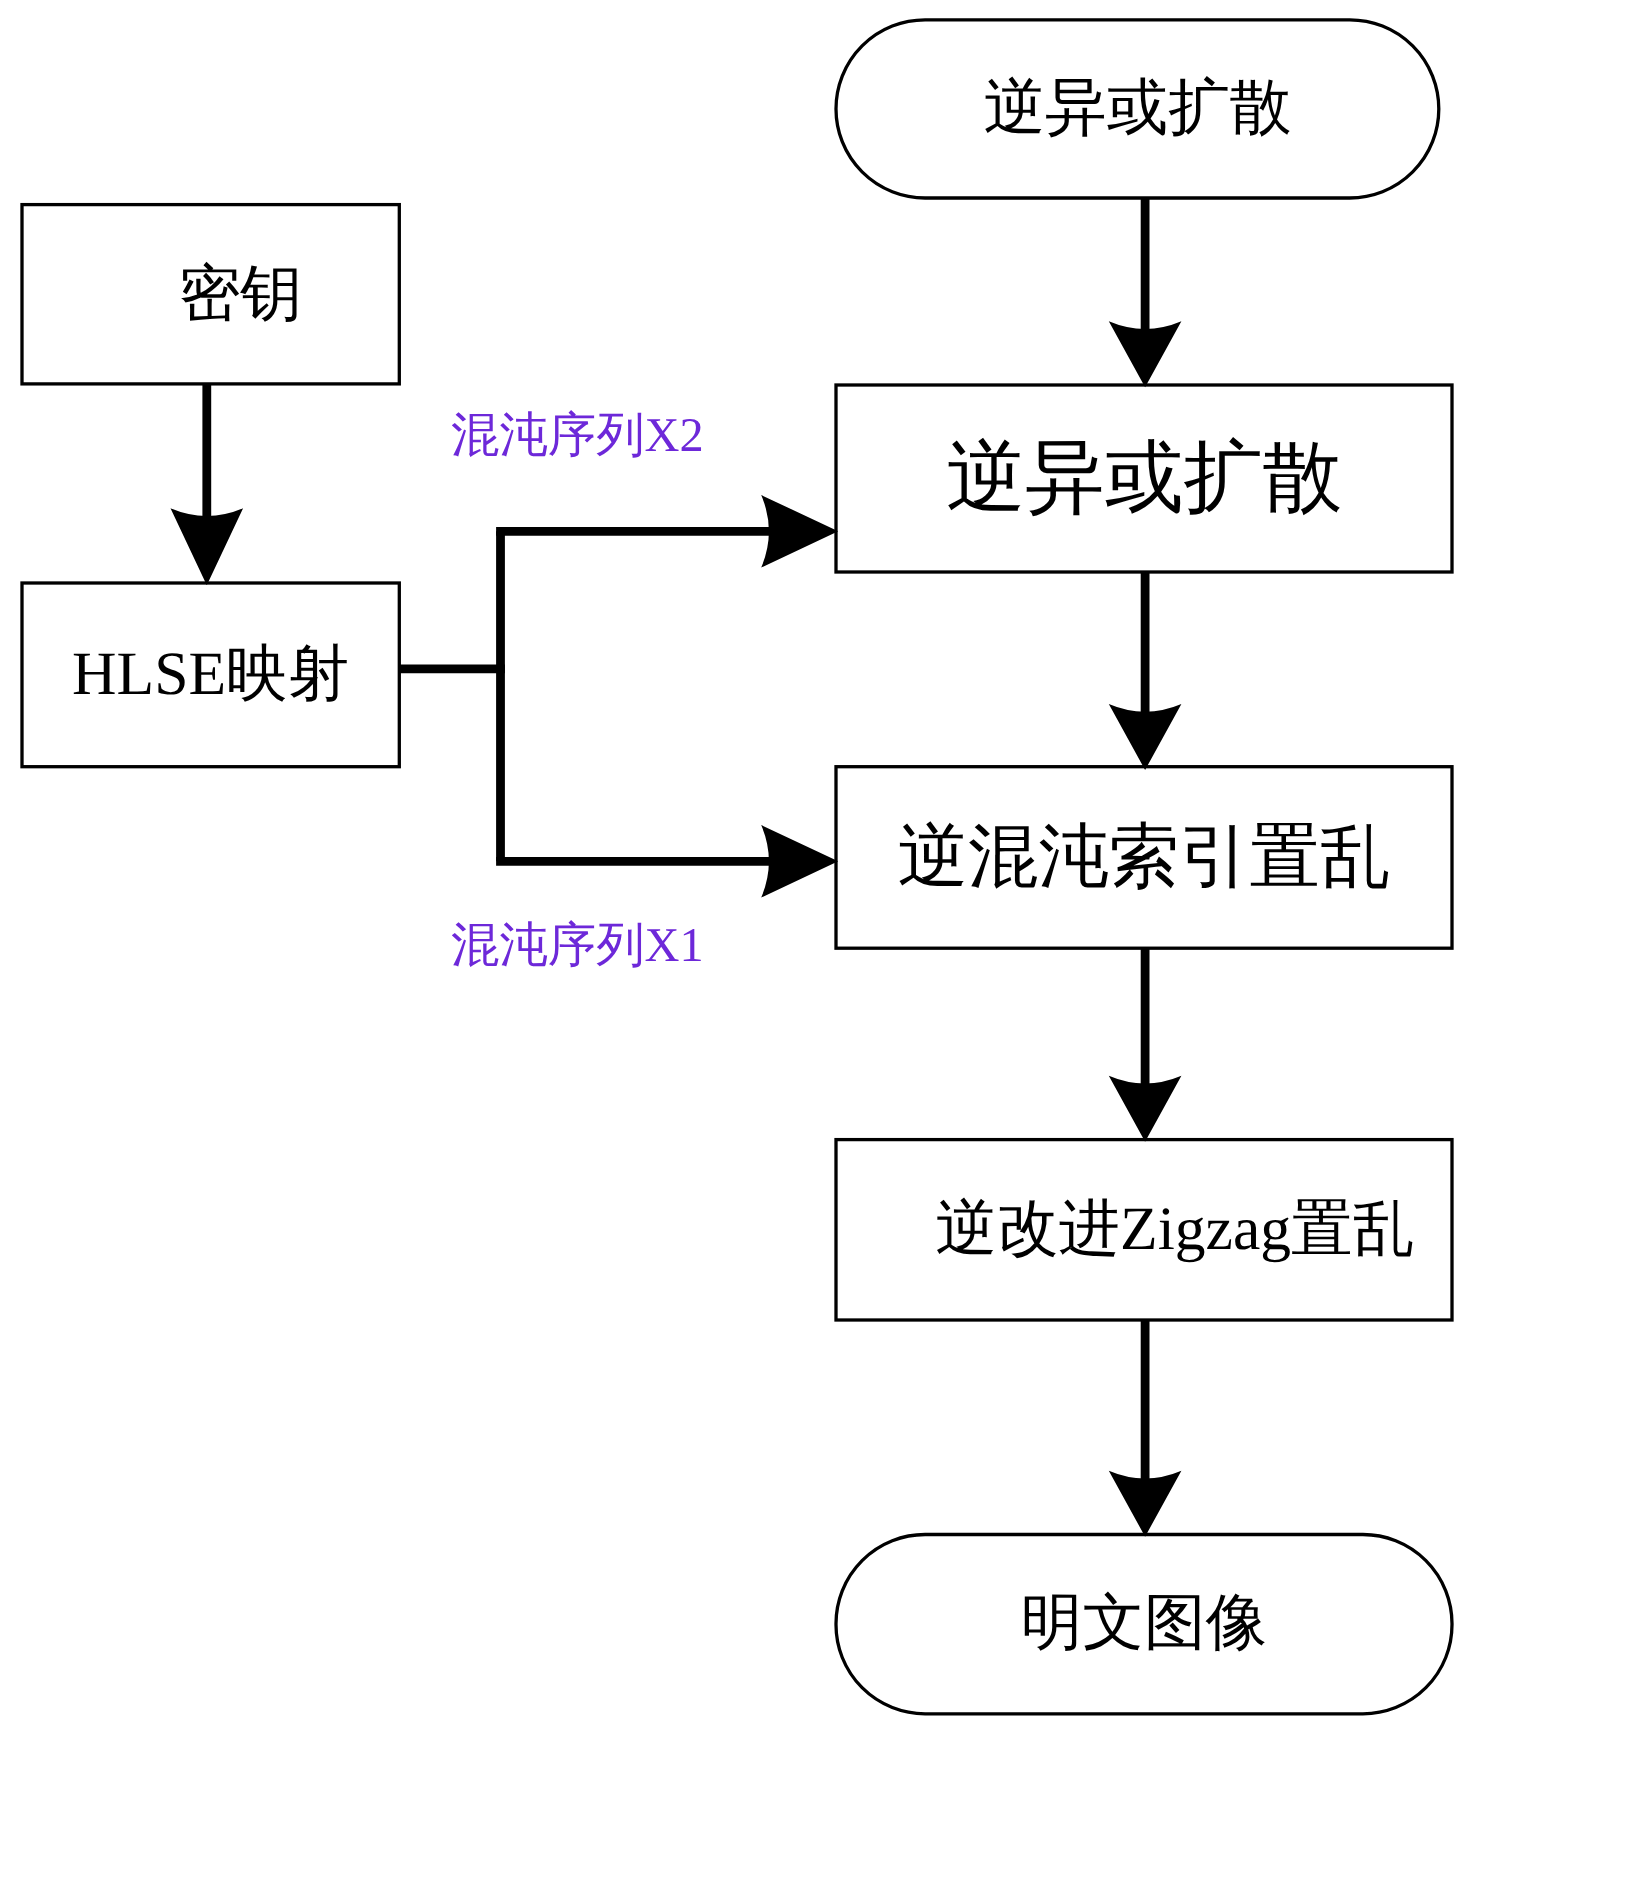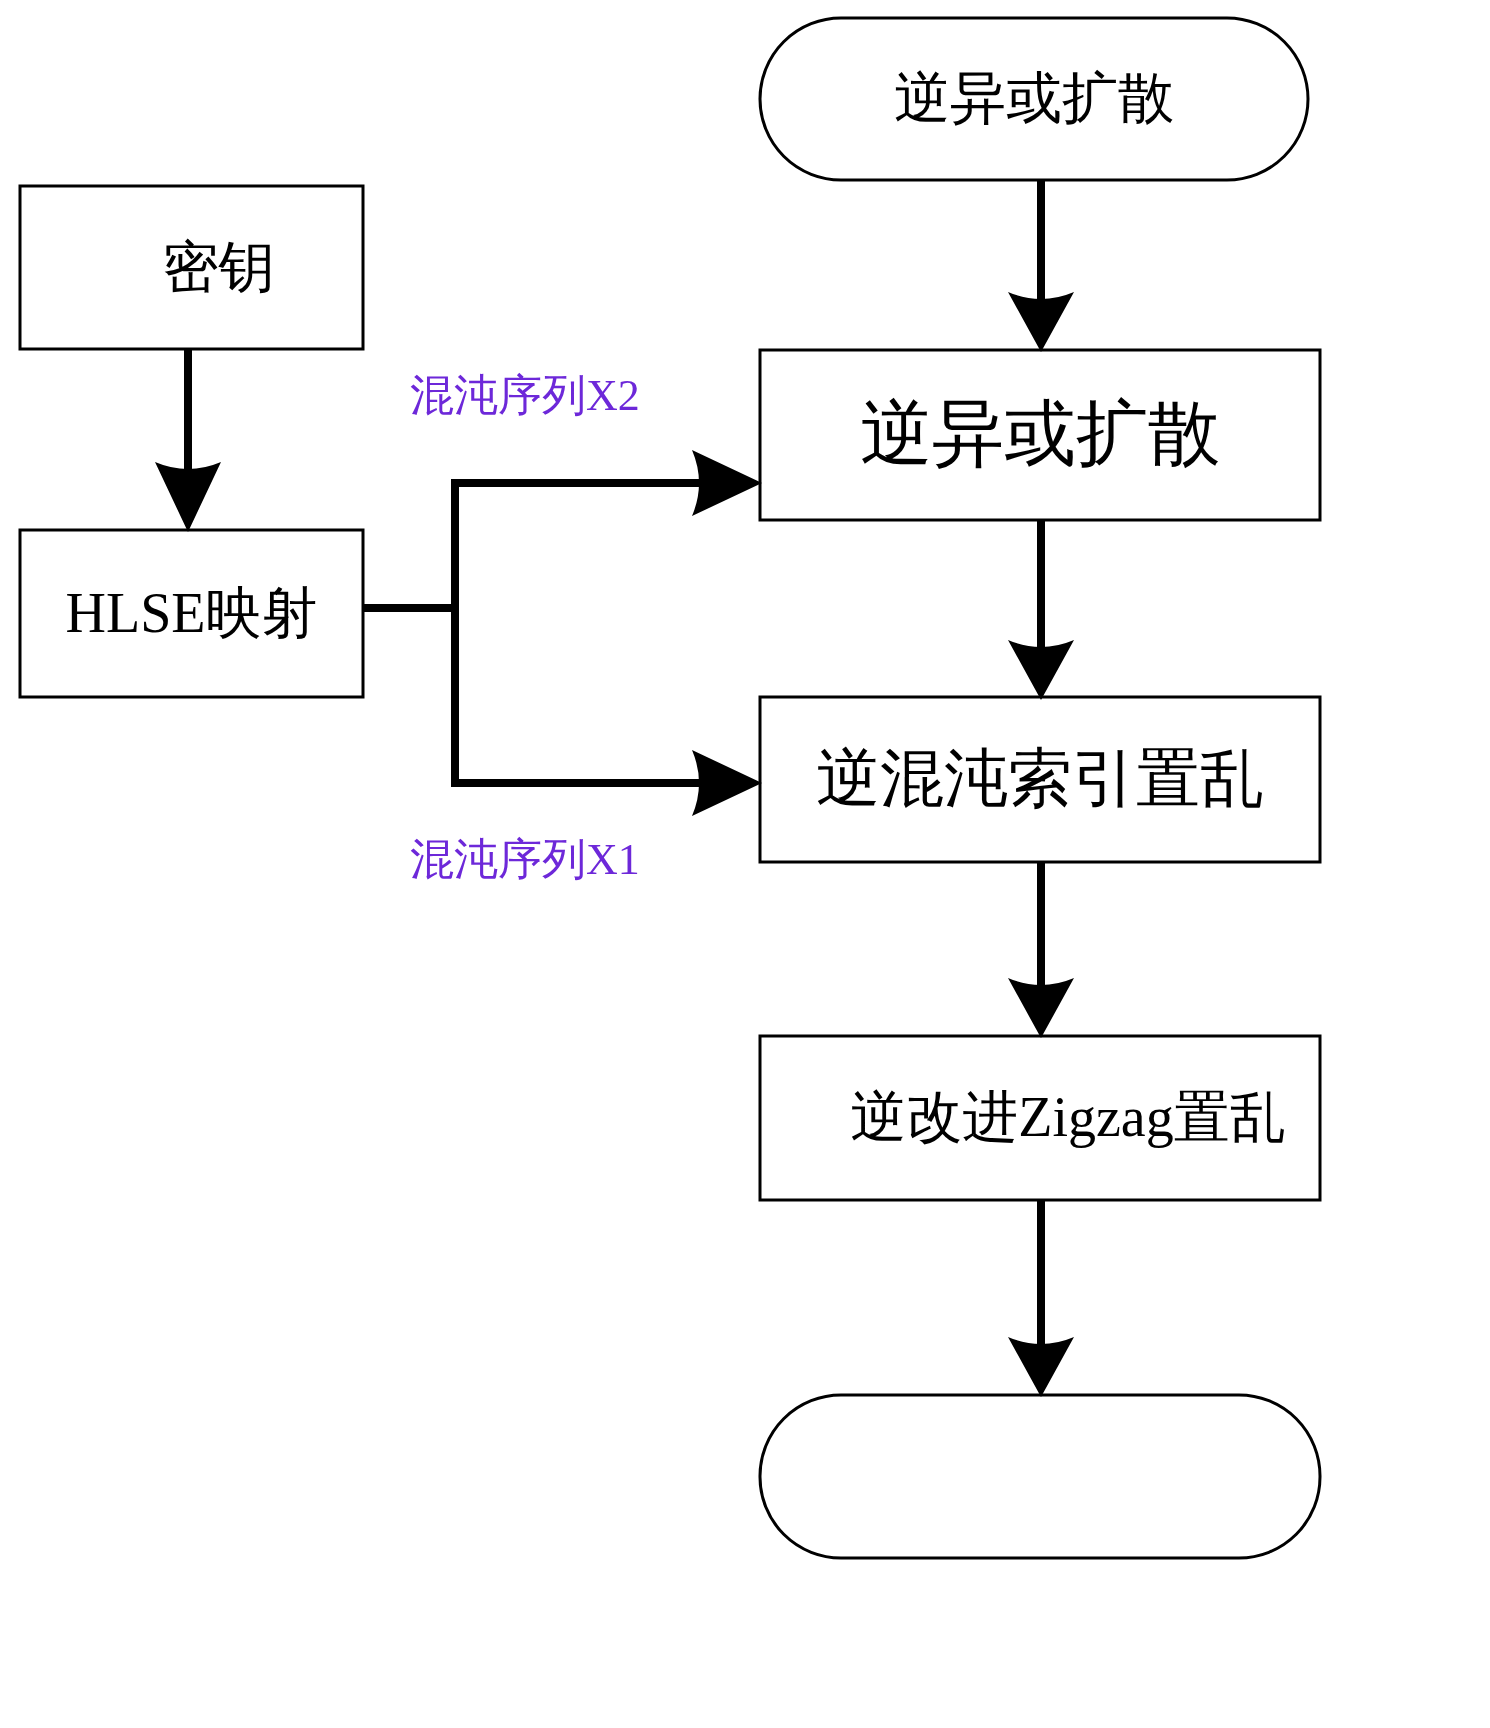--- a/index.html
+++ b/index.html
@@ -139,18 +139,19 @@
   <div class="node-label" style="left:20px; top:186px; width:397px; height:163px; font-size:56px;">密钥</div>
 
   <div class="node-label" style="left:20px; top:530px; width:343px; height:167px; font-size:56px;text-align:center;">HLSE映射</div>
 
   <div class="node-label" style="left:760px; top:350px; width:560px; height:170px; font-size:72px;">逆异或扩散</div>
 
   <div class="node-label" style="left:760px; top:697px; width:560px; height:165px; font-size:64px;">逆混沌索引置乱</div>
 
   <div class="node-label" style="left:760px; top:1036px; width:616px; height:164px; font-size:56px;">逆改进Zigzag置乱</div>
 
+  <div class="node-label" style="left:760px; top:1395px; width:560px; height:163px; font-size:56px;">明文图像</div>
 
   <div class="edge-label" style="left:410px; top:366px;">混沌序列X2</div>
 
   <div class="edge-label" style="left:410px; top:830px;">混沌序列X1</div>
 
 </div>
 
 </body></html>

